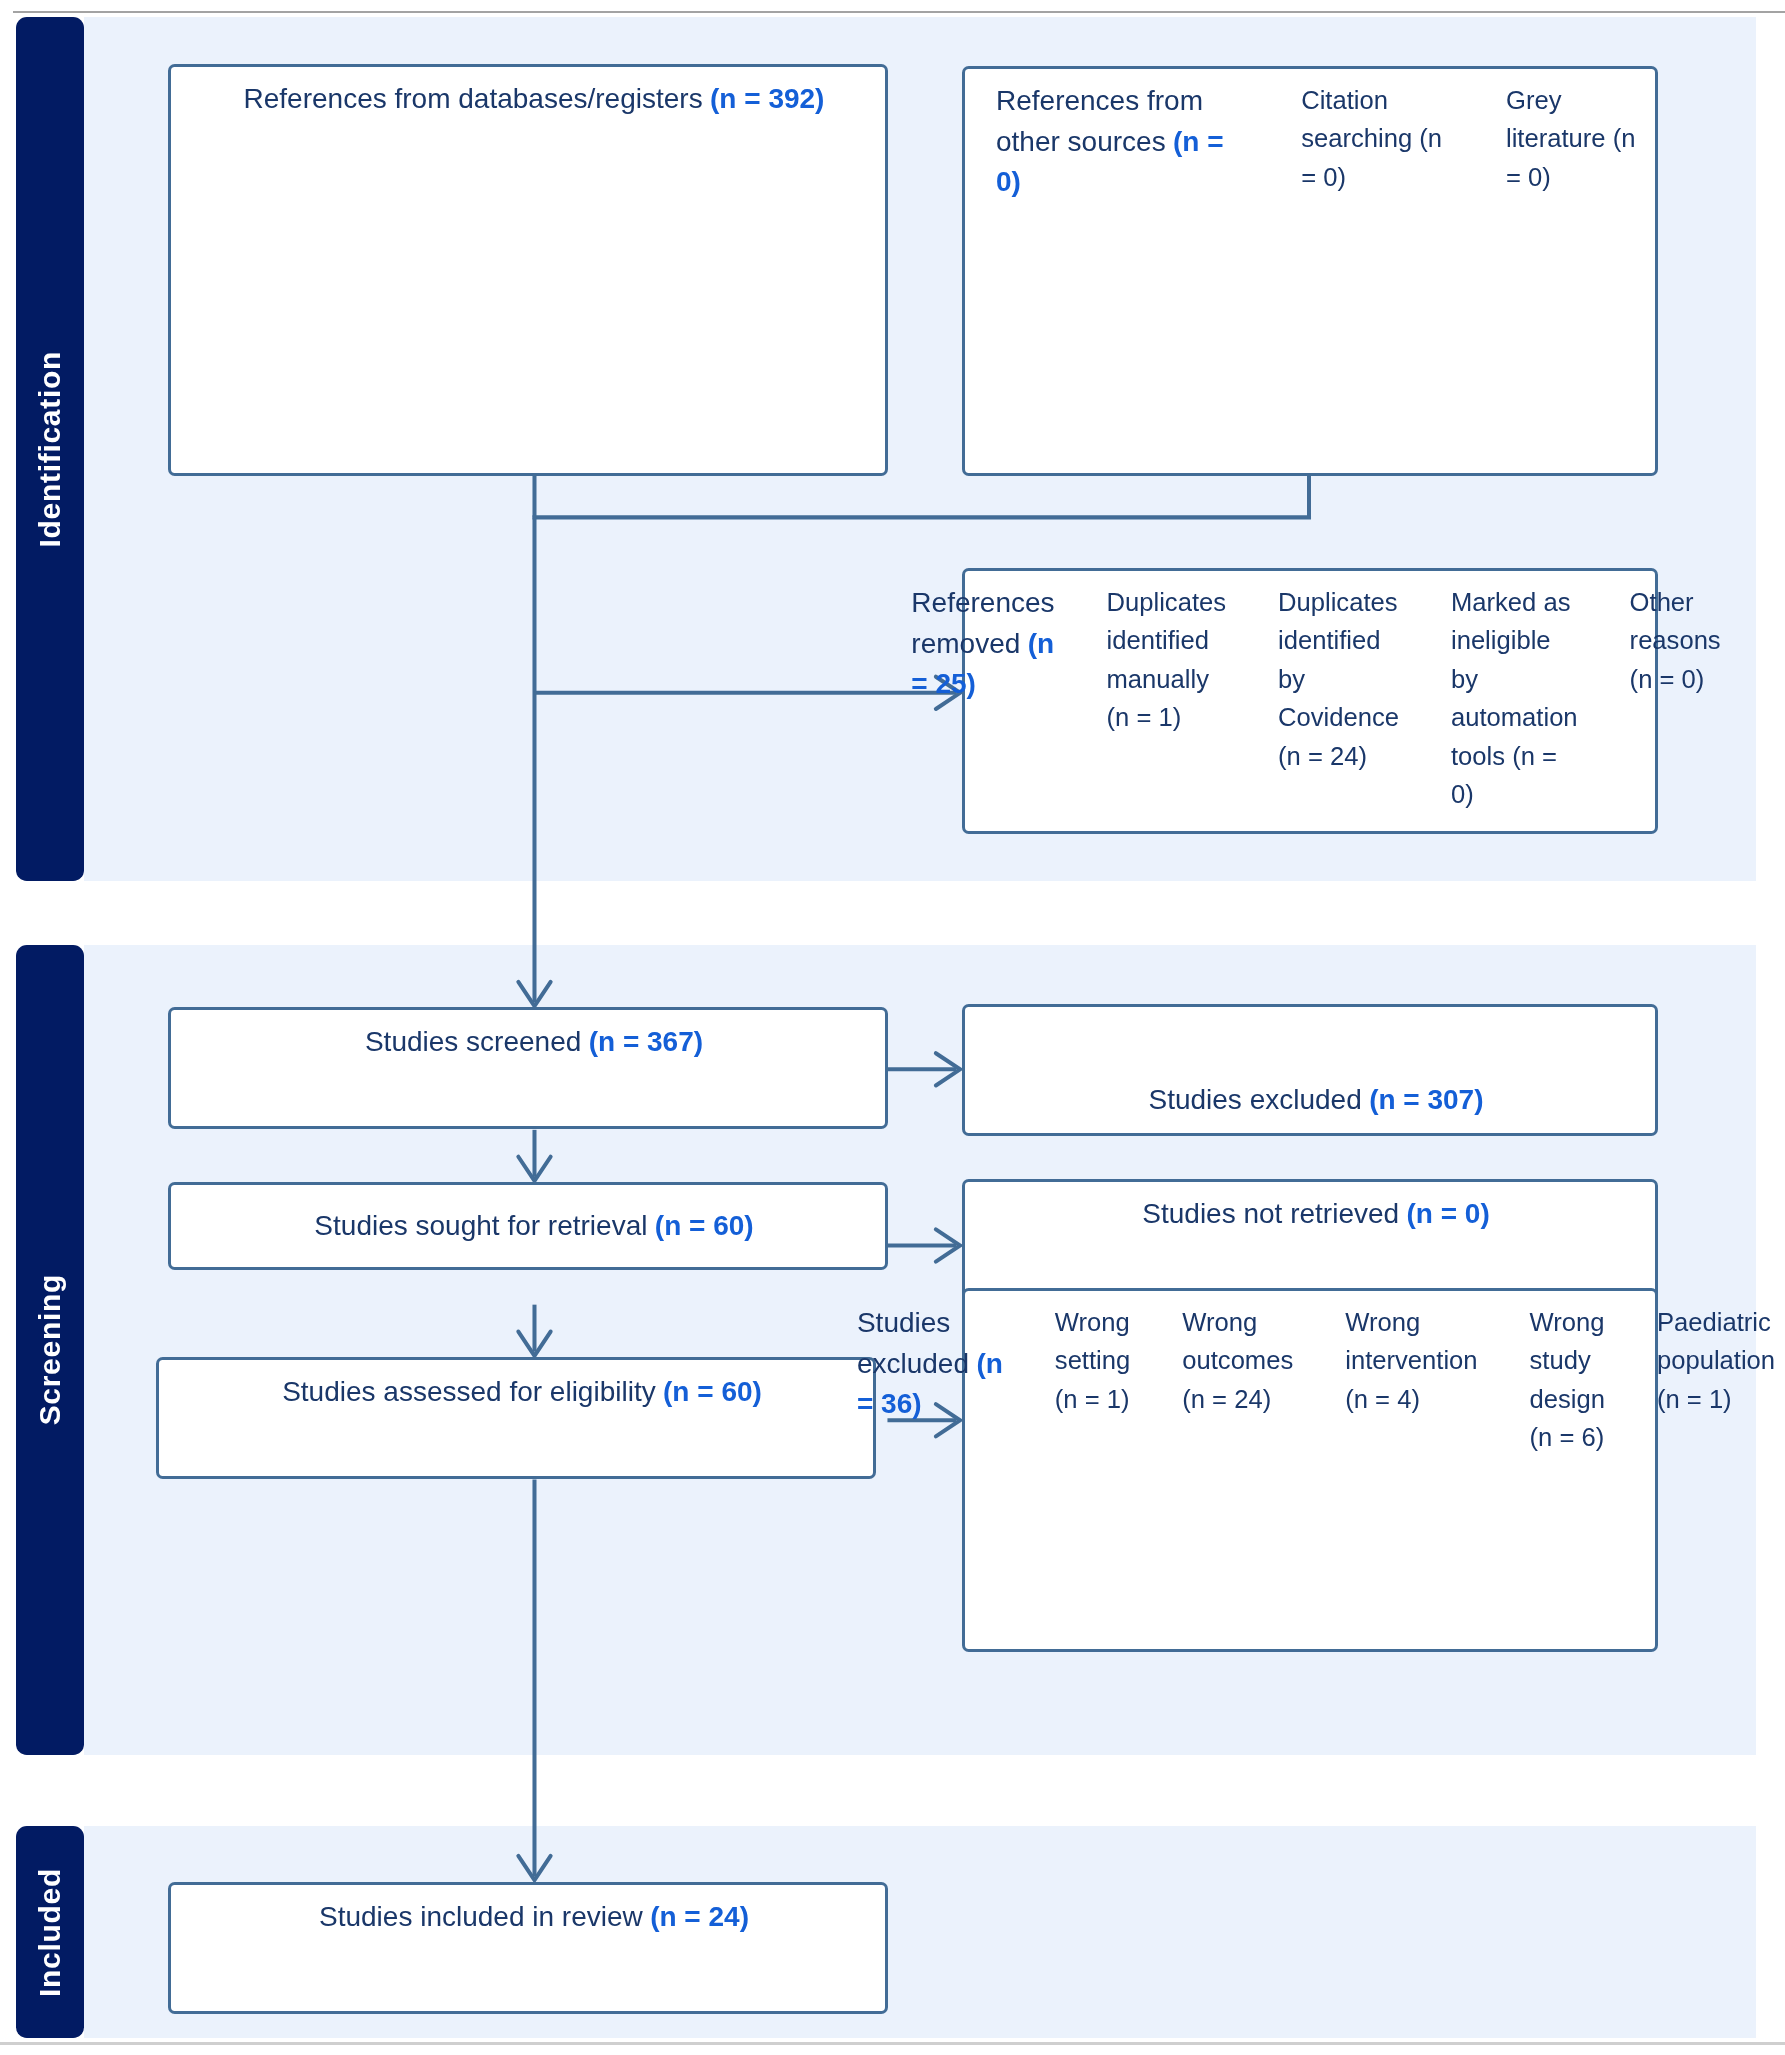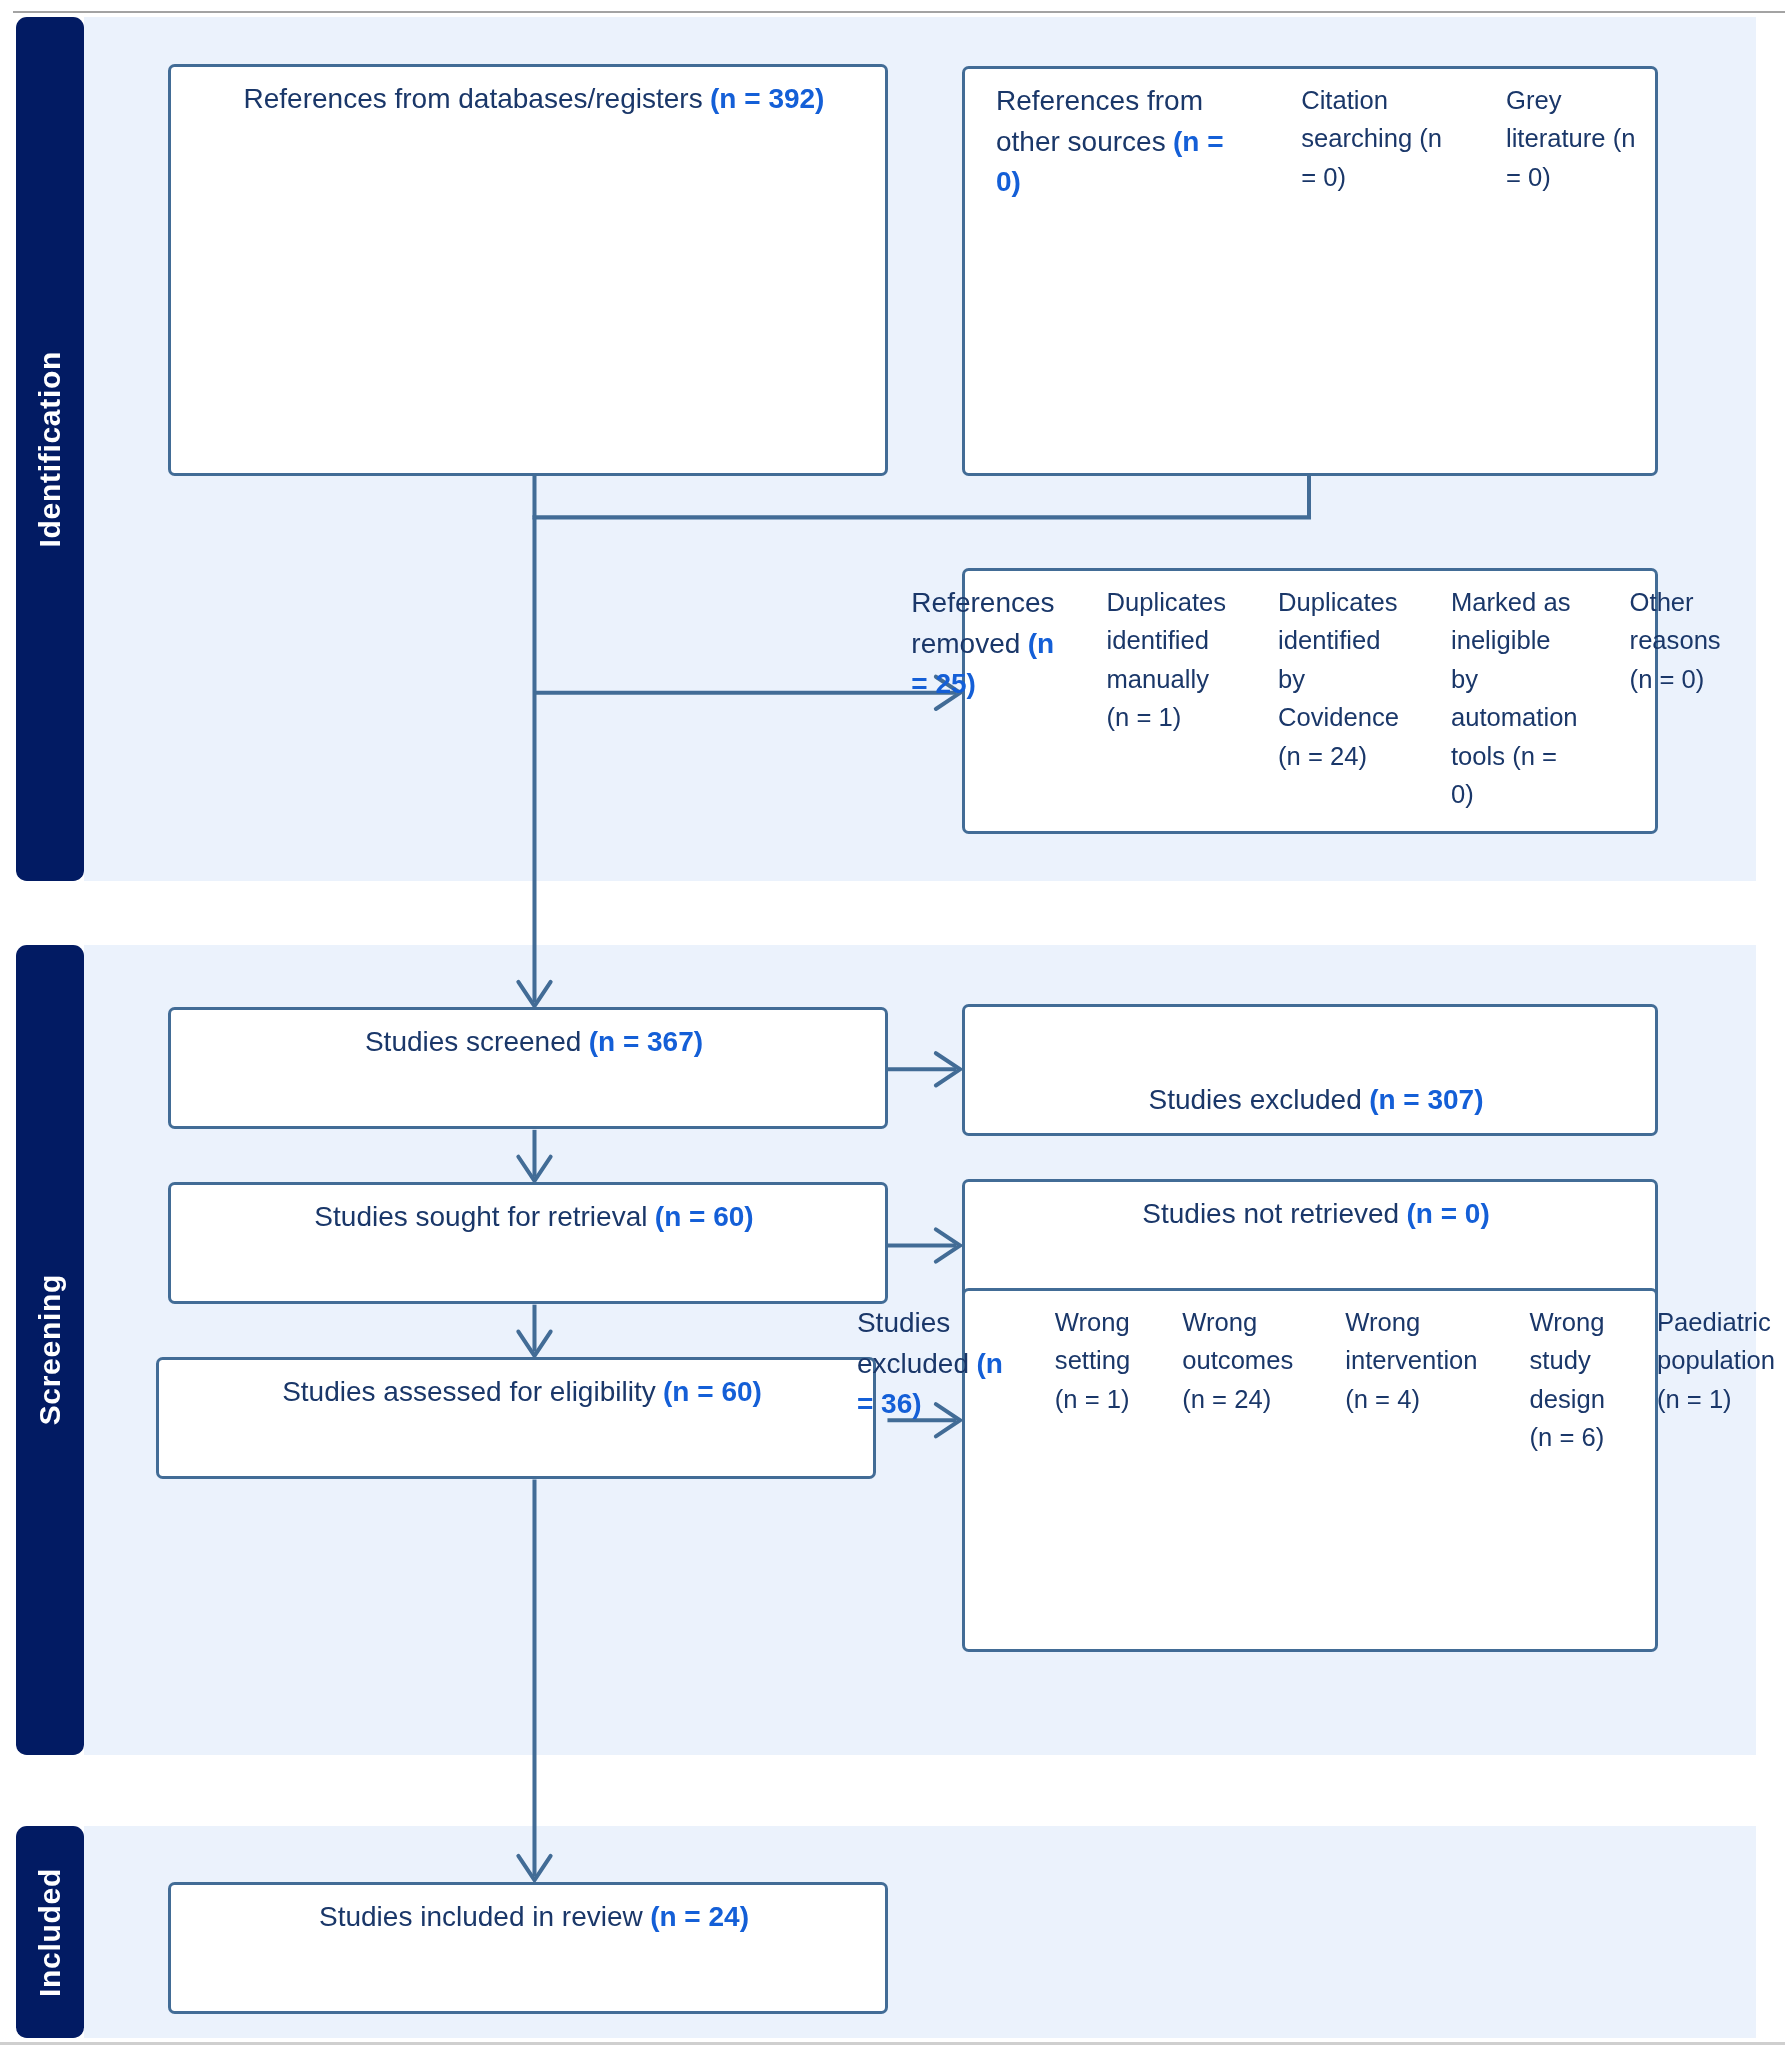--- a/index.html
+++ b/index.html
@@ -37,21 +37,21 @@
     position: absolute; background: var(--box-bg);
     border: 3.4px solid var(--box-border); border-radius: 6.7px;
     box-sizing: border-box; display: flex; flex-direction: row; justify-content: center;
     padding: 12px 19px 12px 31px;
   }
   #box-db        { left: 168px;  top: 64px;   width: 720px; height: 412px; }
   #box-other     { left: 962px; top: 66px;   width: 696px; height: 410px; }
   #box-removed   { left: 962px; top: 568px;  width: 696px; height: 266px; }
   #box-screened  { left: 168px;  top: 1007px; width: 720px; height: 122px; }
   #box-excl307   { left: 962px; top: 1004px; width: 696px; height: 132px; align-items: flex-end; }
-  #box-sought    { left: 168px;  top: 1182px; width: 720px; height: 122px; }
+  #box-sought    { left: 168px;  top: 1182px; width: 720px; height: 88px; align-items: center; }
   #box-notret    { left: 962px; top: 1179px; width: 696px; height: 132px; }
   #box-assessed  { left: 156px;  top: 1357px; width: 720px; height: 122px; }
   #box-excl36    { left: 962px; top: 1288px; width: 696px; height: 364px; }
   #box-included  { left: 168px;  top: 1882px; width: 720px; height: 132px; }
 
   .line { color: var(--text); }
   .line.title { font-size: 28px; line-height: 1.45; }
   .line.title .num { color: var(--count-accent); font-weight: 700; margin-left: 7.4px; }
   .line.sub { font-size: 25.6px; line-height: 1.5; padding-left: 52px; }
 </style>

